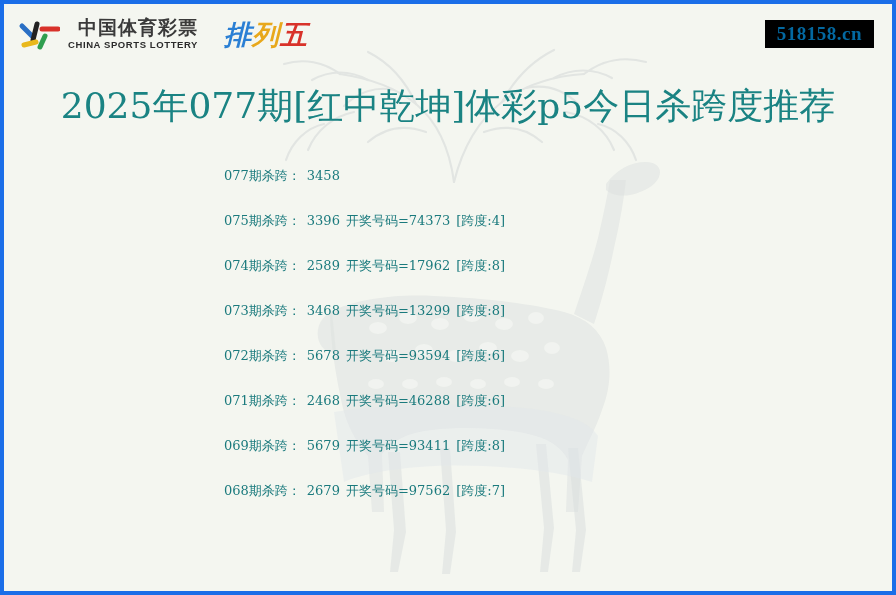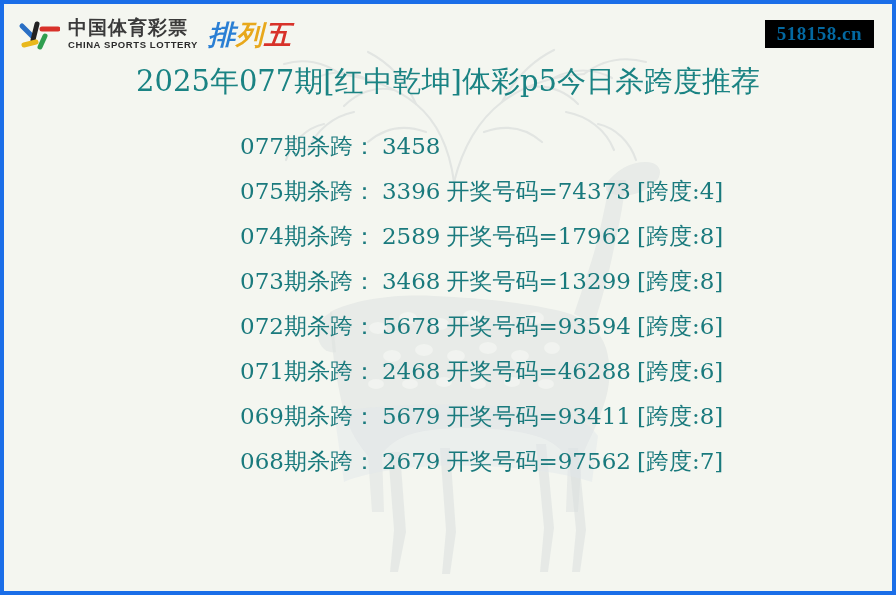--- a/index.html
+++ b/index.html
@@ -53,20 +53,21 @@
     gap: 8px;
   }
 
   #logo-mark { width: 42px; height: 34px; flex: none; }
 
   #logo-words {
     display: flex;
     flex-direction: column;
     justify-content: center;
     line-height: 1;
+    align-items: flex-end;
   }
   #logo-cn {
     font-family: "DejaVu Sans", "Liberation Sans", sans-serif;
     font-size: 19px;
     font-weight: bold;
     color: #3a3a3a;
     letter-spacing: 1px;
   }
   #logo-en {
     font-family: "Liberation Sans", sans-serif;
@@ -76,21 +77,21 @@
     letter-spacing: 0.6px;
     margin-top: 3px;
   }
 
   #game-name {
     font-family: "DejaVu Sans", "Liberation Sans", sans-serif;
     font-size: 27px;
     font-weight: bold;
     font-style: italic;
     letter-spacing: 1px;
-    margin-left: 2px;
+    margin-left: 18px;
     line-height: 1;
   }
   #game-name .c1 { color: #2a7fd4; }
   #game-name .c2 { color: #e8a81b; }
   #game-name .c3 { color: #d8322a; }
 
   #site-badge {
     margin-left: auto;
     background: #000000;
     color: #0369a1;
@@ -102,41 +103,40 @@
     line-height: 1;
   }
 
   
   #title {
     position: relative;
     z-index: 3;
     text-align: center;
     color: #1a8383;
     font-family: "DejaVu Serif", "Liberation Serif", serif;
-    font-size: 29px;
+    font-size: 36px;
     letter-spacing: 0px;
-    margin-top: 4px;
+    margin-top: 24px;
     white-space: nowrap;
   }
 
   
   #list {
     position: relative;
     z-index: 3;
     margin-top: 22px;
     padding-left: 220px;
   }
   .row {
     color: #1a7a7d;
     font-family: "DejaVu Serif", "Liberation Serif", serif;
-    font-size: 23px;
+    font-size: 13px;
     height: 45px;
     line-height: 45px;
     white-space: nowrap;
-    margin-left: 16px;
   }
   .row .sep { display: inline-block; width: 6px; }
 </style>
 </head>
 <body>
 
 <div id="page">
 
   <div id="watermark">
     <svg viewBox="0 0 600 580" xmlns="http://www.w3.org/2000/svg">

